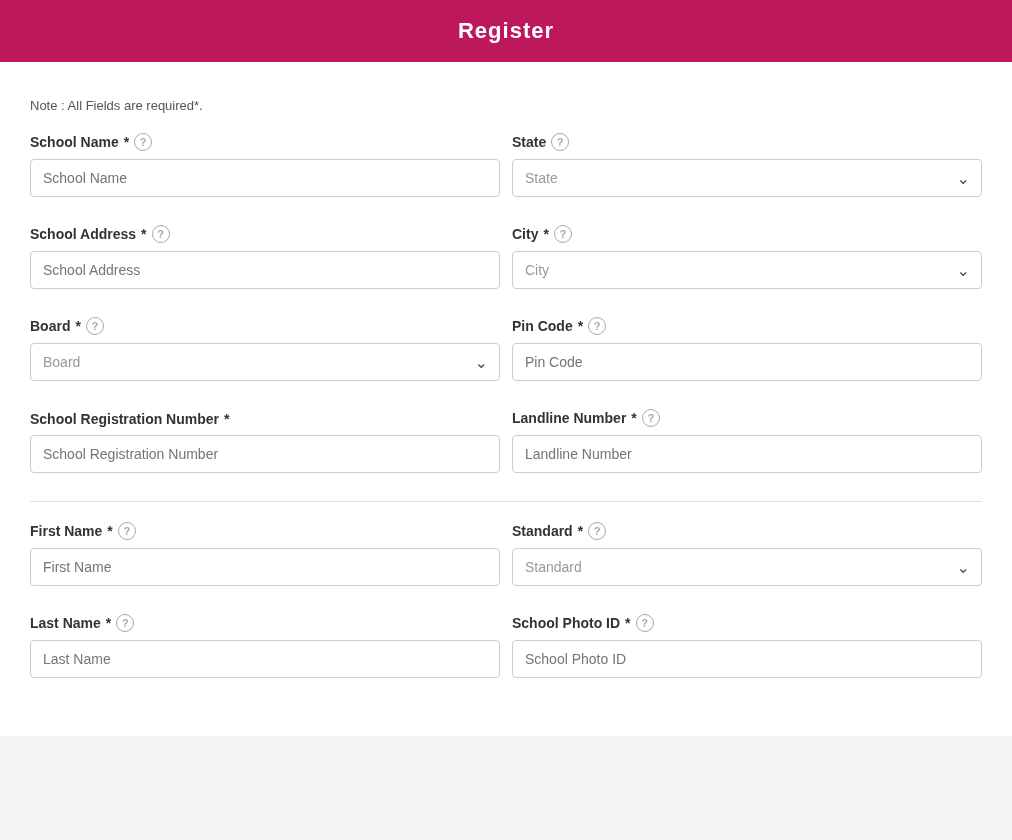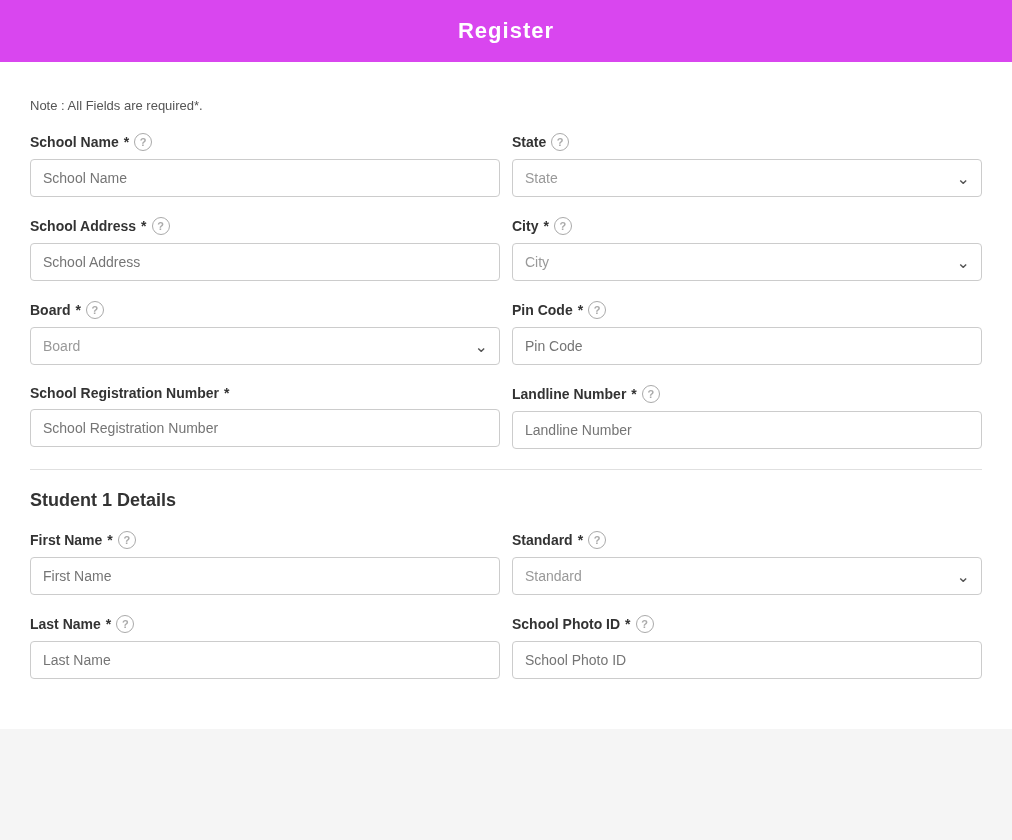--- a/index.html
+++ b/index.html
@@ -4,21 +4,21 @@
   <style>
     * { box-sizing: border-box; margin: 0; padding: 0; }
     body {
       font-family: Arial, sans-serif;
       background: #f5f5f5;
       color: #333;
       font-size: 14px;
     }
 
     .header {
-      background: #d946ef;
+      background: #be185d;
       text-align: center;
       padding: 18px;
     }
     .header h1 {
       color: #fff;
       font-size: 22px;
       font-weight: bold;
       letter-spacing: 1px;
     }
 
@@ -31,21 +31,22 @@
 
     .note {
       color: #555;
       font-size: 13px;
       margin-bottom: 20px;
     }
 
     .form-row {
       display: flex;
       gap: 12px;
-      margin-bottom: 20px;
+      margin-bottom: 28px;
+      align-items: flex-end;
     }
 
     .form-group {
       flex: 1;
       display: flex;
       flex-direction: column;
     }
 
     .form-group label {
       font-weight: bold;
@@ -227,21 +228,20 @@
         <span>Landline Number</span>
         <span class="required-star">*</span>
         <span class="help-icon">?</span>
       </label>
       <input class="form-input" type="text" placeholder="Landline Number" style="">
     </div>
   </div>
 
   <div class="divider"></div>
 
-  <h2 class="section-title">Student 1 Details</h2>
 
   <div class="form-row">
     <div class="form-group">
       <label>
         <span>First Name</span>
         <span class="required-star">*</span>
         <span class="help-icon">?</span>
       </label>
       <input class="form-input" type="text" placeholder="First Name" style="">
     </div>

